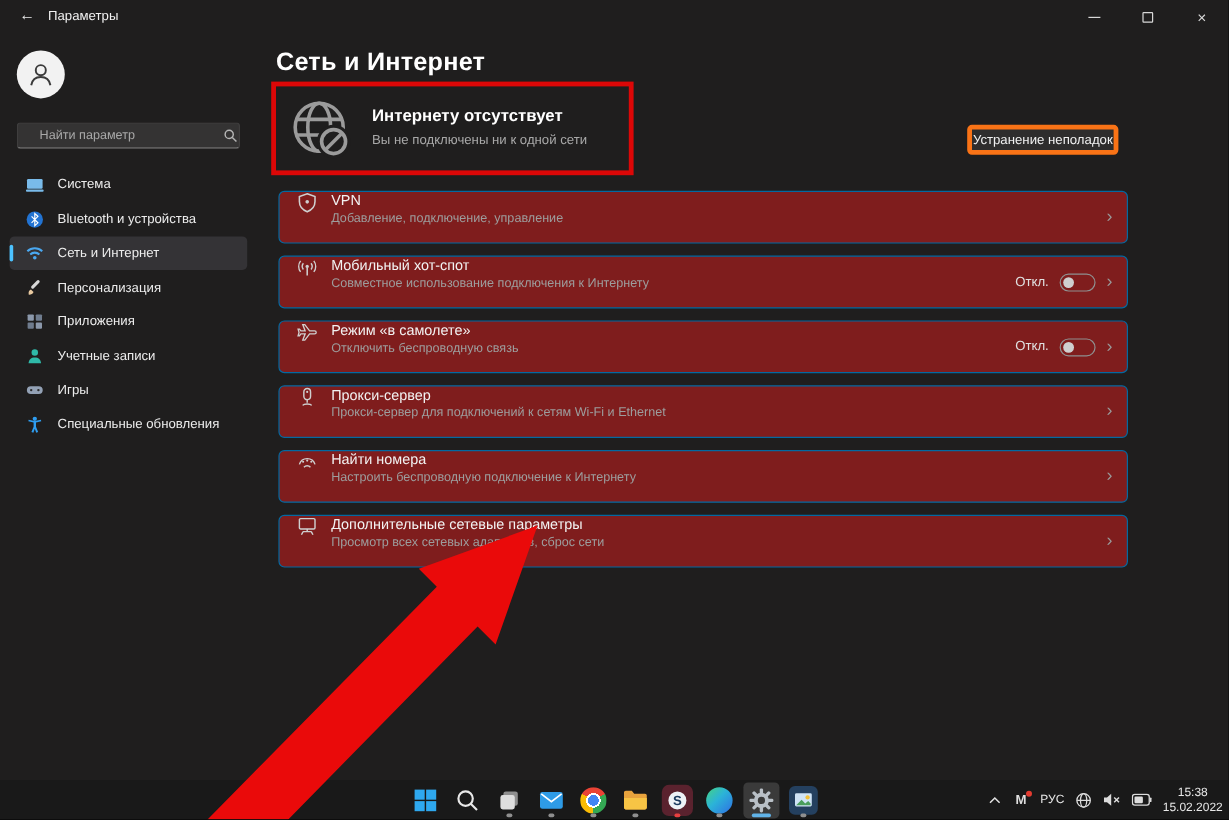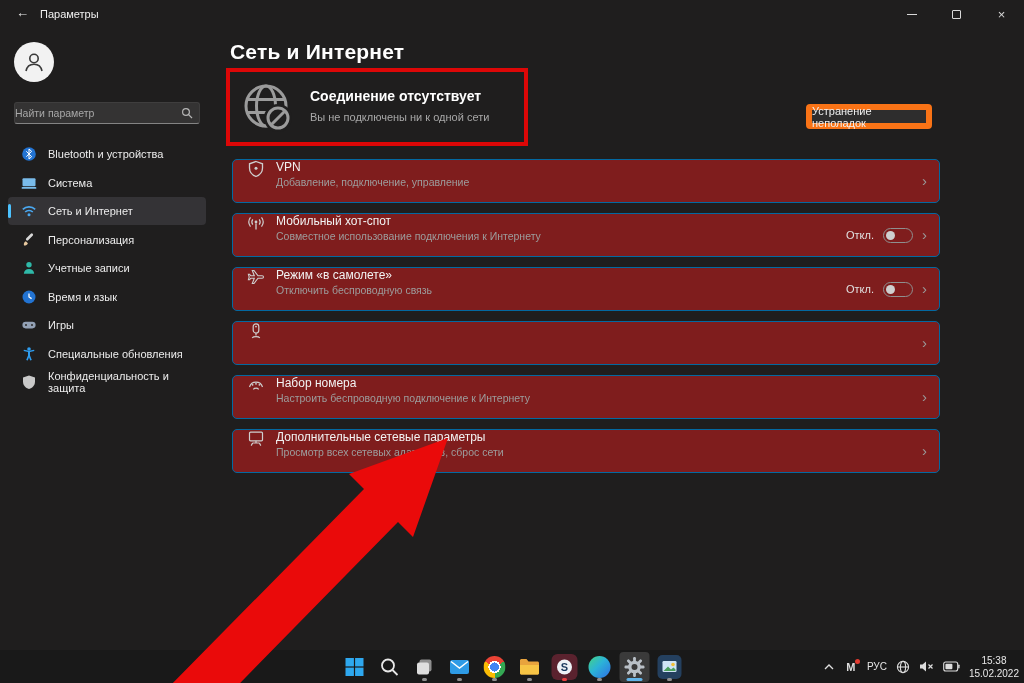--- a/index.html
+++ b/index.html
@@ -13,34 +13,34 @@
   .titlebar { position:absolute; top:0; left:0; right:0; height:28px; }
   .back-arrow { position:absolute; left:16px; top:5px; font-size:13px; color:#e8e8e8; cursor:default; }
   .win-title { position:absolute; left:40px; top:8px; font-size:11px; color:#f0f0f0; }
   .win-controls { position:absolute; right:0; top:0; height:28px; display:flex; }
   .win-btn { width:45px; height:28px; display:flex; align-items:center; justify-content:center; color:#d8d8d8; font-size:13px; }
   .max-box { width:9px; height:9px; border:1px solid #d8d8d8; border-radius:1px; }
   .min-line { width:10px; height:1px; background:#d8d8d8; }
   
   .avatar { position:absolute; left:14px; top:42px; width:40px; height:40px; border-radius:50%; background:#f2f2f2; display:flex; align-items:center; justify-content:center; }
   .searchbox { position:absolute; left:14px; top:102px; width:186px; height:22px; background:#343333; border:1px solid #3f3e3e; border-bottom:1px solid #848484; border-radius:3px; display:flex; align-items:center; }
-  .searchbox input { flex:1; background:transparent; border:none; outline:none; color:#cfcfcf; font-size:10.5px; padding:0 0; font-family:inherit; }
+  .searchbox input { flex:1; background:transparent; border:none; outline:none; color:#cfcfcf; font-size:10.5px; padding:0 18px; font-family:inherit; }
   .searchbox input::placeholder { color:#a8a8a8; }
   .search-glyph { margin-right:6px; display:flex; }
   .nav { position:absolute; left:8px; top:140px; width:198px; }
   .nav-item { position:relative; height:28px; display:flex; align-items:center; gap:11px; padding-left:13px; border-radius:4px; font-size:11px; color:#ececec; cursor:default; margin-bottom:0.5px; }
   .nav-item.selected { background:#343336; }
   .accent-pill { position:absolute; left:0; top:7px; width:3px; height:14px; border-radius:2px; background:#4cc2ff; }
   .nav-ico { width:16px; height:16px; display:flex; flex:0 0 16px; }
   
   .page-title { position:absolute; left:230px; top:40px; font-size:21px; font-weight:700; letter-spacing:0.2px; }
   .status-globe { position:absolute; left:240px; top:80px; width:56px; height:56px; }
   .status-title { position:absolute; left:310px; top:88px; font-size:14px; font-weight:700; }
   .status-sub { position:absolute; left:310px; top:111px; font-size:11px; color:#a8a8a8; }
-  .btn-troubleshoot { position:absolute; left:806px; top:104px; width:126px; height:25px; background:#2e2d2d; border:6px solid #f97316; border-radius:4px; color:#f0f0f0; font-size:11px; display:flex; align-items:center; justify-content:center; cursor:default; }
+  .btn-troubleshoot { position:absolute; left:806px; top:104px; width:126px; height:25px; background:#2e2d2d; border:4px solid #f97316; border-radius:4px; color:#f0f0f0; font-size:11px; display:flex; align-items:center; justify-content:center; cursor:default; }
   .rows { position:absolute; left:232px; top:159px; width:708px; }
   .row { position:relative; height:44px; margin-bottom:10px; background:#7f1d1d; border:1px solid #0369a1; border-radius:5px; display:flex; align-items:flex-start; cursor:default; }
   .row-ico { width:18px; height:18px; margin:0 11px 0 14px; flex:0 0 18px; }
   .row-title { font-size:12px; color:#f2f2f2; }
   .row-sub { font-size:10.5px; color:#9d9d9d; margin-top:2px; }
   .row-right { position:absolute; right:12px; top:0; height:100%; display:flex; align-items:center; gap:9px; }
   .toggle-label { font-size:11px; color:#e0e0e0; }
   .toggle { width:30px; height:15px; border:1px solid #8f8f8f; border-radius:8px; position:relative; }
   .toggle .knob { position:absolute; left:2px; top:2px; width:9px; height:9px; border-radius:50%; background:#cfcfcf; }
   .chev { color:#9a9a9a; font-size:15px; line-height:1; padding-bottom:2px; }
@@ -102,34 +102,34 @@
           <circle cx="5" cy="5" r="3.4" fill="none" stroke="#b5b5b5" stroke-width="1.2"></circle>
           <path d="M7.6 7.6 L11 11" stroke="#b5b5b5" stroke-width="1.2"></path>
         </svg>
     </span>
   </div>
 
   <div class="nav">
     <div class="nav-item">
       <span class="nav-ico">
           <svg viewBox="0 0 16 16">
+            <rect x="1.5" y="3.2" width="13" height="8" rx="1" fill="#79bbea"></rect>
+            <rect x="0.6" y="12" width="14.8" height="1.8" rx="0.9" fill="#79bbea"></rect>
+          </svg>
+        </span>
+      <span>Система</span>
+    </div>
+    <div class="nav-item">
+      <span class="nav-ico">
+          <svg viewBox="0 0 16 16">
             <circle cx="8" cy="8" r="6.8" fill="#2273d2"></circle>
             <path d="M5.3 5.3 L10.6 10.7 L8 13 L8 3 L10.6 5.3 L5.3 10.7" fill="none" stroke="#fff" stroke-width="1"></path>
           </svg>
         </span>
       <span>Bluetooth и устройства</span>
-    </div>
-    <div class="nav-item">
-      <span class="nav-ico">
-          <svg viewBox="0 0 16 16">
-            <rect x="1.5" y="3.2" width="13" height="8" rx="1" fill="#79bbea"></rect>
-            <rect x="0.6" y="12" width="14.8" height="1.8" rx="0.9" fill="#79bbea"></rect>
-          </svg>
-        </span>
-      <span>Система</span>
     </div>
     <div class="nav-item selected">
       <span class="accent-pill"></span>
       <span class="nav-ico">
           <svg viewBox="0 0 16 16">
             <path d="M1.8 6.4 A9 9 0 0 1 14.2 6.4" fill="none" stroke="#4aa8f0" stroke-width="1.7"></path>
             <path d="M4.2 9 A5.6 5.6 0 0 1 11.8 9" fill="none" stroke="#4aa8f0" stroke-width="1.7"></path>
             <circle cx="8" cy="11.8" r="1.5" fill="#4aa8f0"></circle>
           </svg>
         </span>
@@ -140,77 +140,71 @@
           <svg viewBox="0 0 16 16">
             <rect x="7.2" y="0.5" width="2.6" height="9" rx="1.3" transform="rotate(45 8.5 5)" fill="#d8d8d8"></rect>
             <path d="M4.8 9.3 C3.2 9.8 2.4 11.8 3 13.6 C4.8 13.7 6.4 13 6.9 11.3 Z" fill="#e8c9a0"></path>
           </svg>
         </span>
       <span>Персонализация</span>
     </div>
     <div class="nav-item">
       <span class="nav-ico">
           <svg viewBox="0 0 16 16">
+            <rect x="2" y="2" width="5.2" height="5.2" rx="0.8" fill="#8b98ab"></rect>
+            <rect x="8.8" y="2" width="5.2" height="5.2" rx="0.8" fill="#6f7c8e"></rect>
+            <rect x="2" y="8.8" width="5.2" height="5.2" rx="0.8" fill="#6f7c8e"></rect>
+            <rect x="8.8" y="8.8" width="5.2" height="5.2" rx="0.8" fill="#8b98ab"></rect>
+          </svg>
+        </span>
+      <span>Приложения</span>
+    </div>
+    <div class="nav-item">
+      <span class="nav-ico">
+          <svg viewBox="0 0 16 16">
             <circle cx="8" cy="4.8" r="2.7" fill="#2fb9a8"></circle>
             <path d="M2.8 13.8 C3 10.6 5 9 8 9 C11 9 13 10.6 13.2 13.8 Z" fill="#2fb9a8"></path>
           </svg>
         </span>
       <span>Учетные записи</span>
-    </div>
-    <div class="nav-item">
-      <span class="nav-ico">
-          <svg viewBox="0 0 16 16">
-            <circle cx="8" cy="8" r="6.5" fill="#2273d2"></circle>
-            <path d="M8 4.4 V8 L10.6 9.6" fill="none" stroke="#fff" stroke-width="1.3"></path>
-          </svg>
-        </span>
-      <span>Время и язык</span>
     </div>
     <div class="nav-item">
       <span class="nav-ico">
           <svg viewBox="0 0 16 16">
             <rect x="1.4" y="4.8" width="13.2" height="6.6" rx="3.3" fill="#93a1b5"></rect>
             <circle cx="5" cy="8.1" r="1" fill="#2b2b2b"></circle>
             <circle cx="11" cy="8.1" r="1" fill="#2b2b2b"></circle>
           </svg>
         </span>
       <span>Игры</span>
     </div>
     <div class="nav-item">
       <span class="nav-ico">
           <svg viewBox="0 0 16 16">
             <circle cx="8" cy="3" r="1.8" fill="#2e9df0"></circle>
             <path d="M2.6 5 L7 6 L7 9.6 L5.2 14 L6.8 14.6 L8 11.3 L9.2 14.6 L10.8 14 L9 9.6 L9 6 L13.4 5 L13.1 3.8 L8 4.8 L2.9 3.8 Z" fill="#2e9df0"></path>
           </svg>
         </span>
       <span>Специальные обновления</span>
-    </div>
-    <div class="nav-item">
-      <span class="nav-ico">
-          <svg viewBox="0 0 16 16">
-            <path d="M8 1.4 L14 3.4 V7.4 C14 11.3 11.5 13.8 8 15 C4.5 13.8 2 11.3 2 7.4 V3.4 Z" fill="#c9c9c9"></path>
-          </svg>
-        </span>
-      <span>Конфиденциальность и защита</span>
     </div>
   </div>
 
   <div class="page-title">Сеть и Интернет</div>
 
   <div class="status-globe">
     <svg viewBox="0 0 56 56">
       <circle cx="26" cy="26" r="20" stroke="#9b9b9b" stroke-width="3" fill="none"></circle>
       <ellipse cx="26" cy="26" rx="9.5" ry="20" stroke="#9b9b9b" stroke-width="3" fill="none"></ellipse>
       <path d="M7.5 19.5 H44.5 M7.5 32.5 H44.5" stroke="#9b9b9b" stroke-width="3" fill="none"></path>
       <circle cx="38" cy="38" r="14" fill="#1f1e1e"></circle>
       <circle cx="38" cy="38" r="10" stroke="#9b9b9b" stroke-width="3" fill="none"></circle>
       <path d="M31 45 L45 31" stroke="#9b9b9b" stroke-width="3"></path>
     </svg>
   </div>
-  <div class="status-title">Соединение отсутствует</div>
+  <div class="status-title">Интернету отсутствует</div>
   <div class="status-sub">Вы не подключены ни к одной сети</div>
   <div class="btn-troubleshoot">Устранение неполадок</div>
 
   <div class="rows">
 
     <div class="row">
       <span class="row-ico">
           <svg viewBox="0 0 18 18">
             <path d="M9 1.5 L15.5 3.8 V8 C15.5 12.2 12.8 15 9 16.5 C5.2 15 2.5 12.2 2.5 8 V3.8 Z" fill="none" stroke="#cfcfcf" stroke-width="1.3"></path>
             <circle cx="9" cy="8.2" r="1.5" fill="#cfcfcf"></circle>
@@ -269,37 +263,41 @@
     </div>
 
     <div class="row">
       <span class="row-ico">
           <svg viewBox="0 0 18 18">
             <rect x="6.2" y="1.8" width="5.6" height="9.2" rx="2.8" fill="none" stroke="#cfcfcf" stroke-width="1.2"></rect>
             <circle cx="9" cy="4.6" r="0.9" fill="#cfcfcf"></circle>
             <path d="M9 11 V13.6 M5.2 15.8 C6.4 14.2 11.6 14.2 12.8 15.8" fill="none" stroke="#cfcfcf" stroke-width="1.2"></path>
           </svg>
         </span>
+      <div class="row-text">
+        <div class="row-title">Прокси-сервер</div>
+        <div class="row-sub">Прокси-сервер для подключений к сетям Wi-Fi и Ethernet</div>
+      </div>
       <div class="row-right">
           <span class="chev">›</span>
         </div>
     </div>
 
     <div class="row">
       <span class="row-ico">
           <svg viewBox="0 0 18 18">
             <path d="M2.5 11 A6.8 6.8 0 0 1 15.5 11" fill="none" stroke="#cfcfcf" stroke-width="1.2"></path>
             <circle cx="5.6" cy="8.8" r="0.9" fill="#cfcfcf"></circle>
             <circle cx="9" cy="7.8" r="0.9" fill="#cfcfcf"></circle>
             <circle cx="12.4" cy="8.8" r="0.9" fill="#cfcfcf"></circle>
             <path d="M6.3 13.4 A3.6 3.6 0 0 1 11.7 13.4" fill="none" stroke="#cfcfcf" stroke-width="1.2"></path>
           </svg>
         </span>
       <div class="row-text">
-        <div class="row-title">Набор номера</div>
+        <div class="row-title">Найти номера</div>
         <div class="row-sub">Настроить беспроводную подключение к Интернету</div>
       </div>
       <div class="row-right">
           <span class="chev">›</span>
         </div>
     </div>
 
     <div class="row">
       <span class="row-ico">
           <svg viewBox="0 0 18 18">

